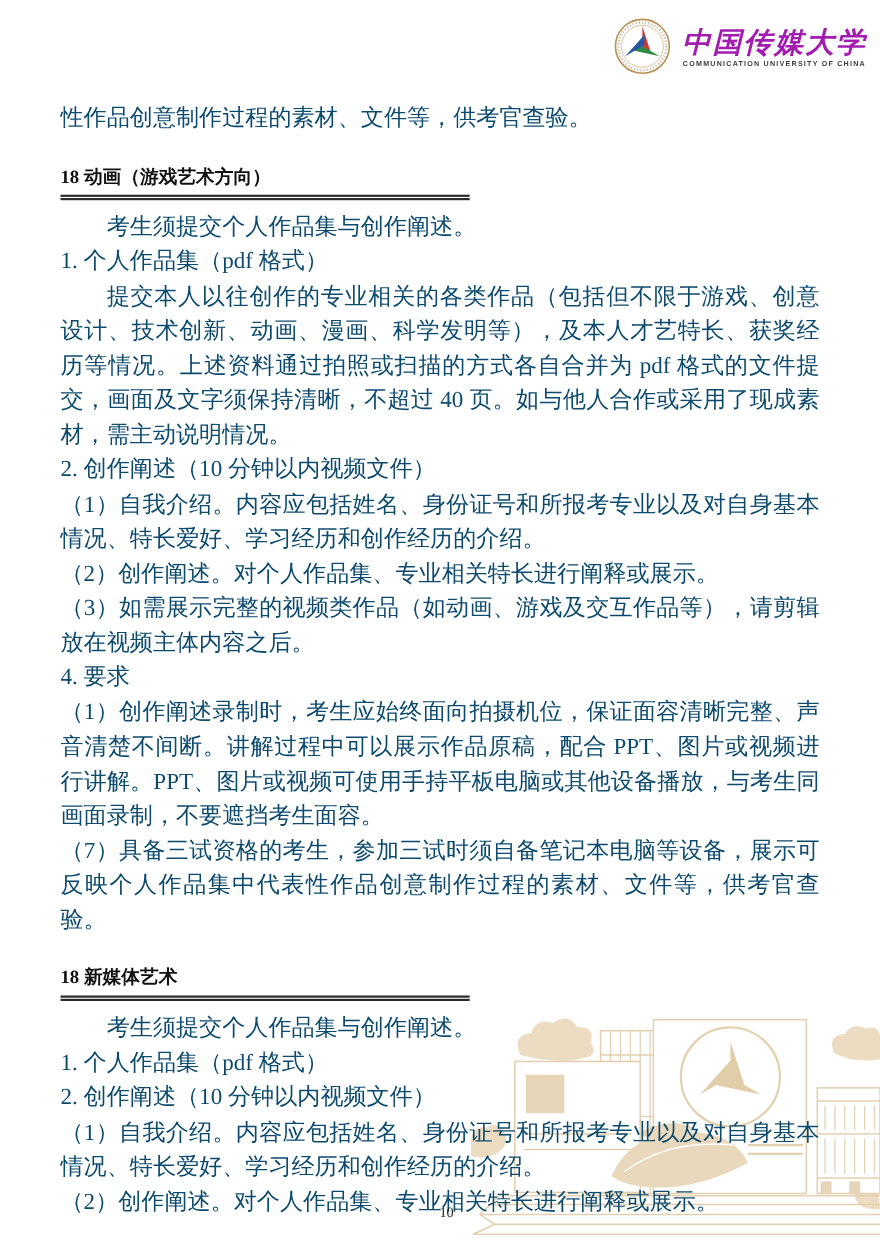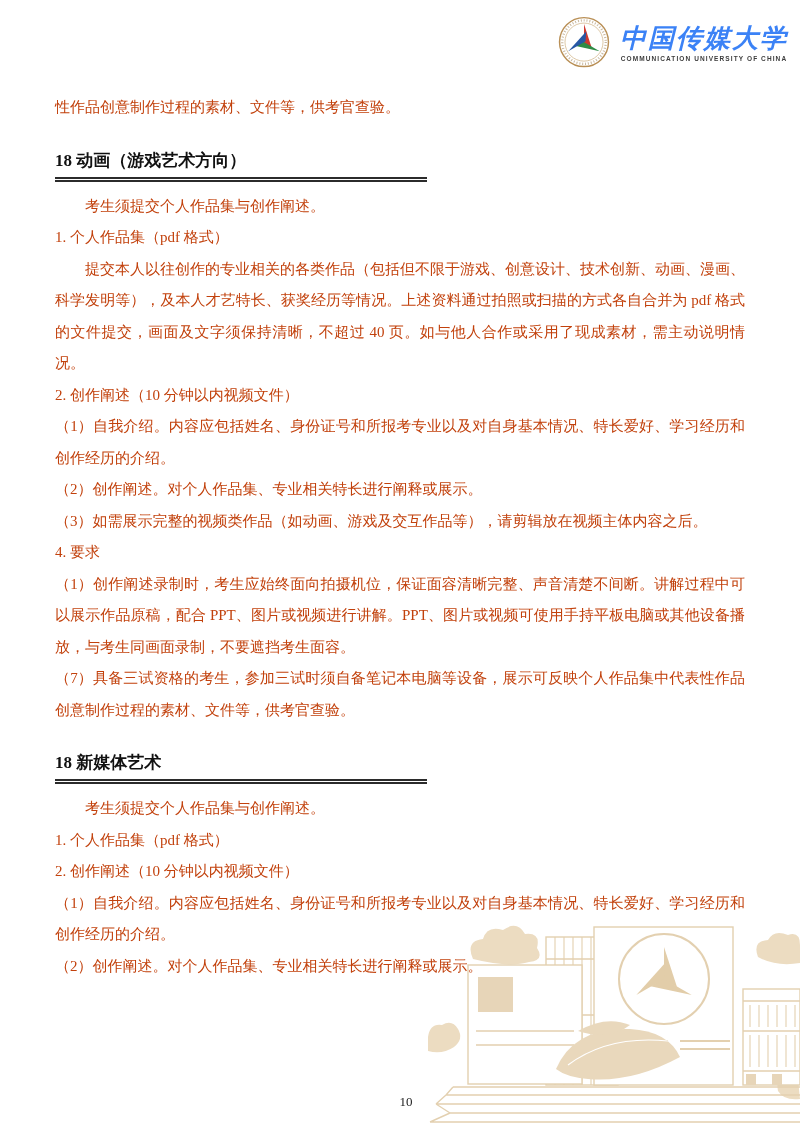--- a/index.html
+++ b/index.html
@@ -8,34 +8,34 @@
     font-family:"Liberation Serif","DejaVu Serif",serif;color:#1f1f1f;
   }
   .page{position:absolute;inset:0;}
   
   .header{position:absolute;top:14px;right:12px;display:flex;align-items:center;gap:7px;z-index:2;}
   .seal{width:58px;height:58px;flex:0 0 auto;}
   .logo-text{display:flex;flex-direction:column;align-items:center;}
   .logo-zh{
     font-family:"Liberation Serif","DejaVu Serif",serif;
     font-size:26px;font-weight:700;font-style:italic;letter-spacing:2px;
-    color:#3b82f6;white-space:nowrap;line-height:1.15;
+    color:#a21caf;white-space:nowrap;line-height:1.15;
   }
   .logo-en{
     font-family:"Liberation Sans","DejaVu Sans",sans-serif;
     font-size:6.5px;font-weight:700;letter-spacing:1.1px;color:#3d3d3d;
     margin-top:2px;white-space:nowrap;
   }
   
   .watermark{position:absolute;right:0;bottom:0;width:372px;height:212px;z-index:0;}
   
   .doc{position:absolute;left:55px;right:55px;top:92px;z-index:1;}
   .para{
-    margin:0;font-size:15px;line-height:31.5px;text-align:justify;
-    color:#c2410c;word-break:break-all;
+    margin:0;font-size:21px;line-height:31.5px;text-align:justify;
+    color:#0c4a6e;word-break:break-all;
   }
   .indent{text-indent:2em;}
   .section-heading{
     font-family:Liberation Serif, serif;
     font-size:17px;font-weight:700;color:#111;
     width:372px;margin:26px 0 9px 0;padding:0 0 5px 0;
     border-bottom:5px double #2b2b2b;line-height:22px;
   }
   .page-number{
     position:absolute;left:0;right:0;top:1094px;text-align:center;

